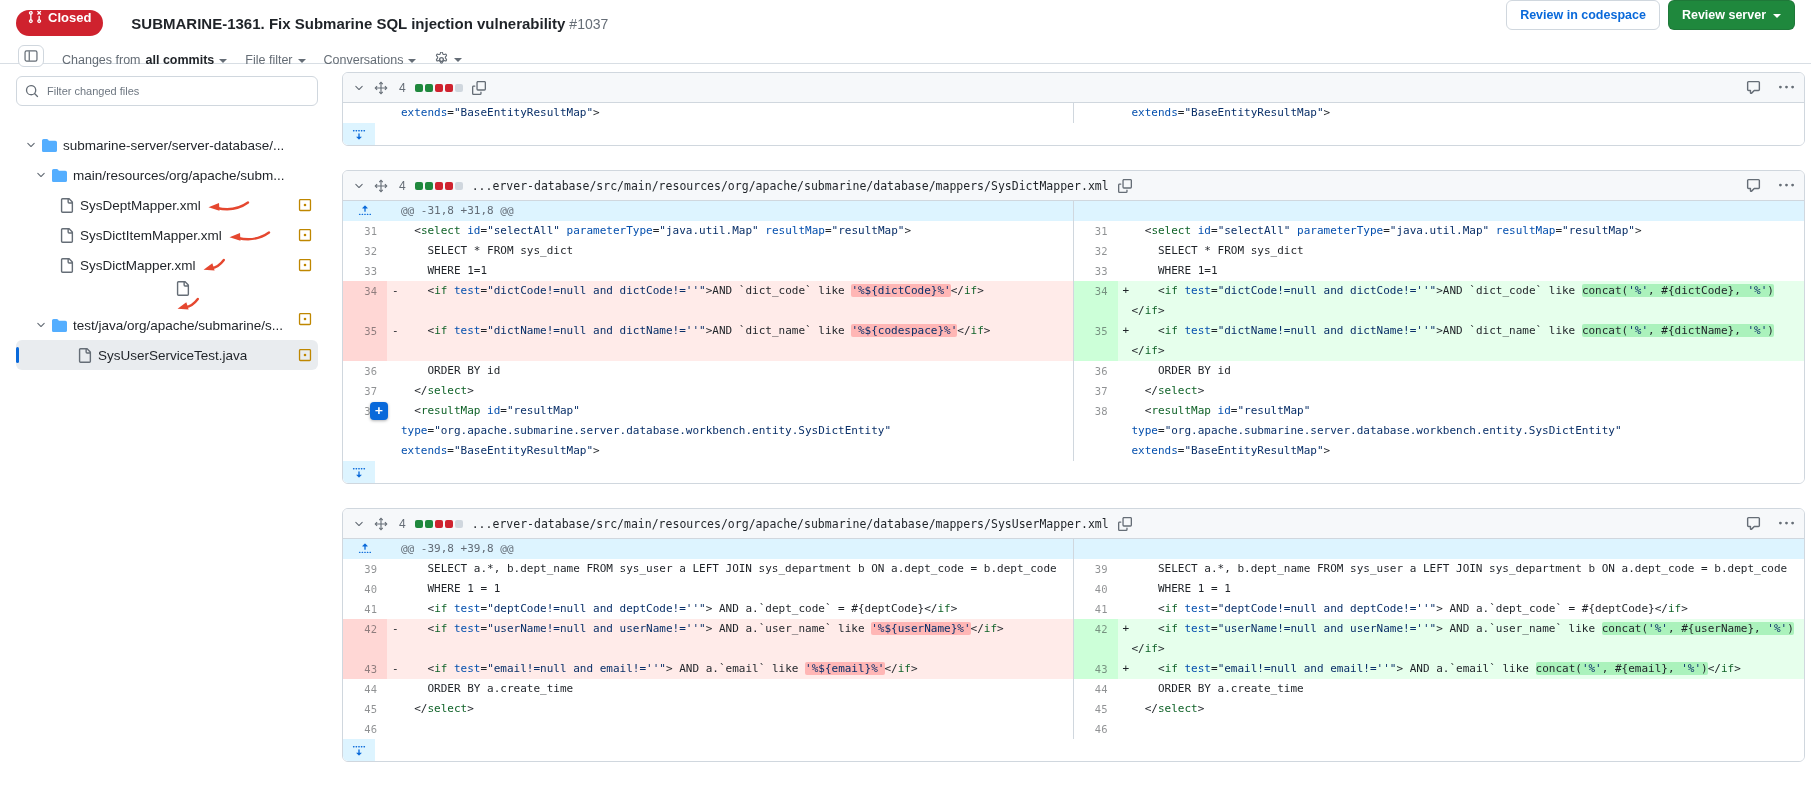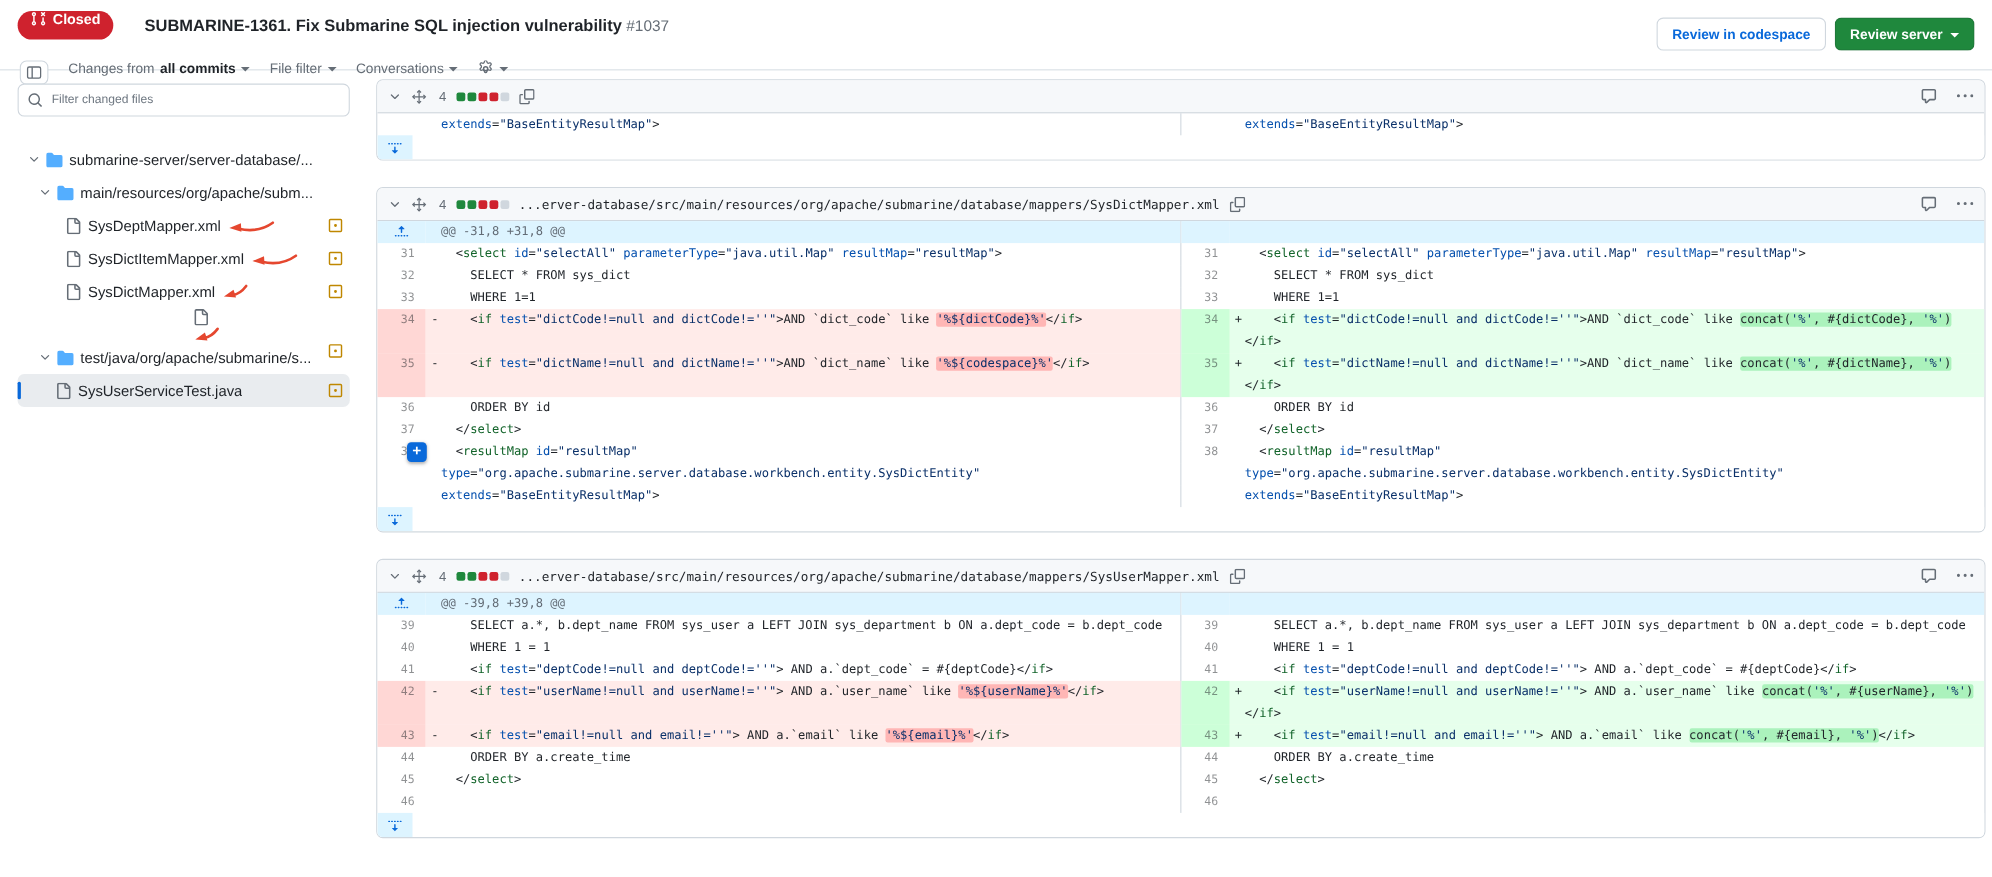--- a/index.html
+++ b/index.html
@@ -9,26 +9,26 @@
 svg{display:block}
 button{font-family:inherit}
 .ib{display:inline-flex;align-items:center;justify-content:center;color:#656d76;cursor:pointer;background:none;border:none;padding:0}
 
 
 .tophead{height:64px;padding:9px 16px 0;border-bottom:1px solid #d8dee4;position:relative;background:#fff}
 .hrow1{display:flex;align-items:center;gap:12px;height:28px}
 .state-badge{display:inline-flex;align-items:flex-start;gap:6px;background:#cf222e;color:#fff;border-radius:999px;padding:0 12px;height:26px;font-size:13px;font-weight:600;flex:none}
 .pr-title{font-size:15px;font-weight:700;margin:16px;white-space:nowrap}
 .pr-num{color:#656d76;font-weight:400;font-size:14px;margin-left:4px}
-.hrow2{display:flex;align-items:flex-start;gap:18px;height:28px;margin-top:18px;padding-left:2px}
+.hrow2{display:flex;align-items:flex-end;gap:18px;height:28px;margin-top:2px;padding-left:2px}
 .tree-toggle{width:26px;height:22px;border:1px solid #d0d7de;border-radius:6px;background:#fff;display:flex;align-items:center;justify-content:center;color:#656d76;cursor:pointer}
 .dd{display:flex;align-items:center;gap:5px;font-size:12.5px;color:#656d76;cursor:pointer;white-space:nowrap}
 .dd .strong{color:#1f2328;font-weight:600}
 .caret{width:0;height:0;border-left:4px solid transparent;border-right:4px solid transparent;border-top:4px solid currentColor;display:inline-block;margin-top:1px}
-.hbtns{position:absolute;top:16px;right:16px;display:flex;gap:8px}
+.hbtns{position:absolute;top:0;right:16px;display:flex;gap:8px}
 .btn{height:30px;padding:0 13px;border-radius:6px;font-size:12.5px;font-weight:600;display:inline-flex;align-items:center;gap:7px;cursor:pointer}
 .btn-codespace{background:#fff;border:1px solid #d0d7de;color:#0969da}
 .btn-green{background:#1f883d;border:1px solid rgba(31,35,40,.15);color:#fff}
 
 
 .page{display:flex;height:733px}
 .sidebar{width:334px;flex:none;padding:12px 16px 0;overflow:hidden}
 .filter-box{position:relative}
 .filter-box .sic{position:absolute;left:9px;top:8px;color:#656d76}
 .filter-input{width:100%;height:30px;border:1px solid #d0d7de;border-radius:6px;padding:0 8px 0 30px;font-size:11px;background:#fff;color:#1f2328;outline:none}
@@ -252,21 +252,21 @@
               <path d="M12.78 5.22a.749.749 0 0 1 0 1.06l-4.25 4.25a.749.749 0 0 1-1.06 0L3.22 6.28a.749.749 0 1 1 1.06-1.06L8 8.939l3.72-3.719a.749.749 0 0 1 1.06 0Z"></path>
             </svg>
           </span>
           <span class="tw">
             <svg width="15" height="15" viewBox="0 0 16 16" fill="#54aeff">
               <path d="M1.75 1A1.75 1.75 0 0 0 0 2.75v10.5C0 14.216.784 15 1.75 15h12.5A1.75 1.75 0 0 0 16 13.25v-8.5A1.75 1.75 0 0 0 14.25 3H7.5a.25.25 0 0 1-.2-.1l-.9-1.2A1.75 1.75 0 0 0 5 1H1.75Z"></path>
             </svg>
           </span>
           <span class="tlabel">test/java/org/apache/submarine/s...</span>
         </div>
-        <div class="trow selected" style="padding-left: 33px;">
+        <div class="trow selected" style="padding-left: 60px;">
           <span class="tw">
             <svg width="15" height="15" viewBox="0 0 16 16" fill="#656d76">
               <path d="M2 1.75C2 .784 2.784 0 3.75 0h6.586c.464 0 .909.184 1.237.513l2.914 2.914c.329.328.513.773.513 1.237v9.586A1.75 1.75 0 0 1 13.25 16h-9.5A1.75 1.75 0 0 1 2 14.25Zm1.75-.25a.25.25 0 0 0-.25.25v12.5c0 .138.112.25.25.25h9.5a.25.25 0 0 0 .25-.25V6h-2.75A1.75 1.75 0 0 1 9 4.25V1.5Zm6.75.062V4.25c0 .138.112.25.25.25h2.688l-.011-.013-2.914-2.914-.013-.011Z"></path>
             </svg>
           </span>
           <span class="tlabel">SysUserServiceTest.java</span>
           <span class="tstatus">
             <svg width="14" height="14" viewBox="0 0 16 16" fill="#bf8700">
               <path d="M13.25 2.5H2.75a.25.25 0 0 0-.25.25v10.5c0 .138.112.25.25.25h10.5a.25.25 0 0 0 .25-.25V2.75a.25.25 0 0 0-.25-.25ZM2.75 1h10.5c.966 0 1.75.784 1.75 1.75v10.5A1.75 1.75 0 0 1 13.25 15H2.75A1.75 1.75 0 0 1 1 13.25V2.75C1 1.784 1.784 1 2.75 1Zm5.25 5.5a1.5 1.5 0 1 1 0 3 1.5 1.5 0 0 1 0-3Z"></path>
             </svg>

